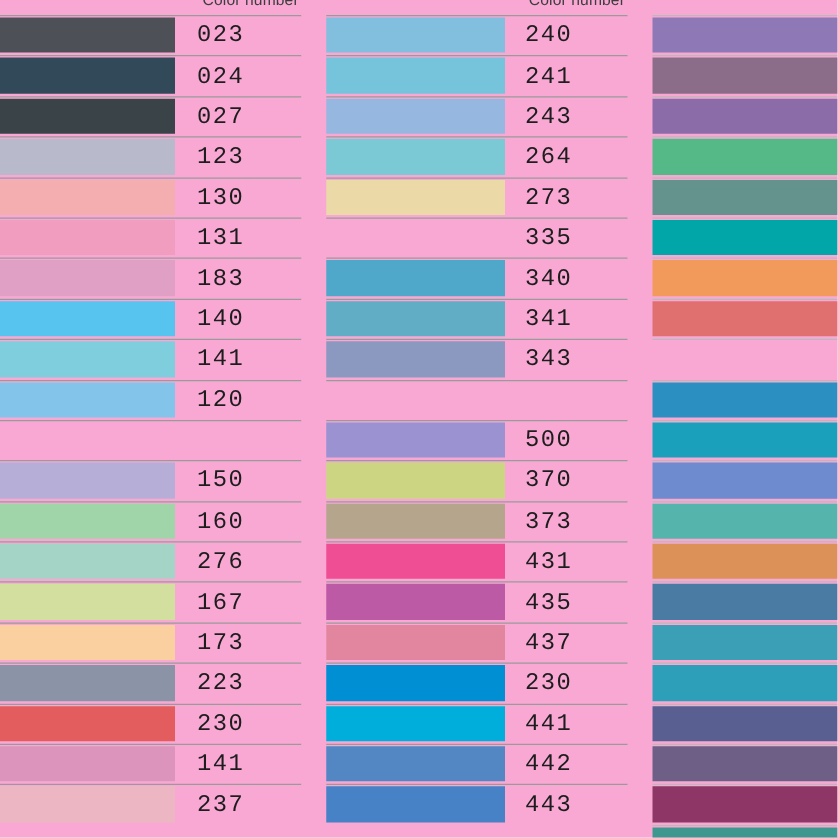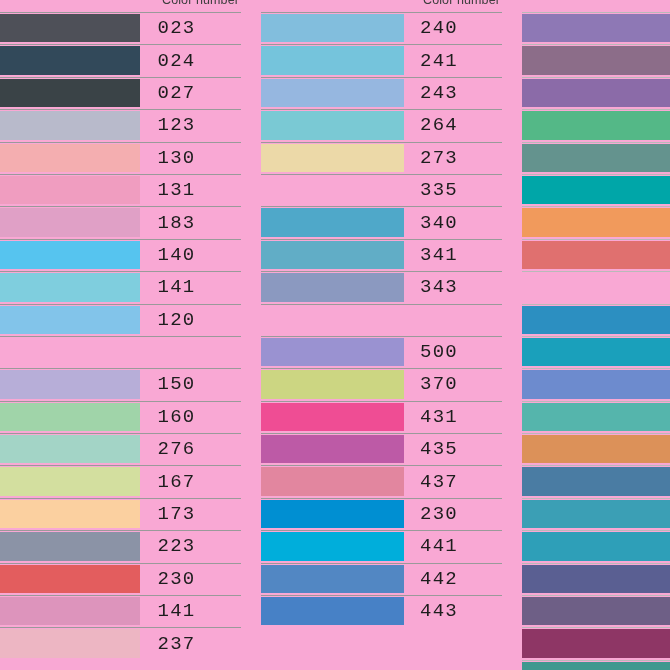--- a/index.html
+++ b/index.html
@@ -263,20 +263,25 @@
           <div class="swatch" style="background: rgb(154, 146, 209);"></div>
           <div class="num">500</div>
         </div>
         <div class="row">
           <div class="divider"></div>
           <div class="swatch" style="background: rgb(204, 214, 130);"></div>
           <div class="num">370</div>
         </div>
         <div class="row">
           <div class="divider"></div>
+          <div class="swatch" style="background: rgb(181, 165, 140);"></div>
+          <div class="num">373</div>
+        </div>
+        <div class="row">
+          <div class="divider"></div>
           <div class="swatch" style="background: rgb(239, 77, 148);"></div>
           <div class="num">431</div>
         </div>
         <div class="row">
           <div class="divider"></div>
           <div class="swatch" style="background: rgb(189, 90, 166);"></div>
           <div class="num">435</div>
         </div>
         <div class="row">
           <div class="divider"></div>

